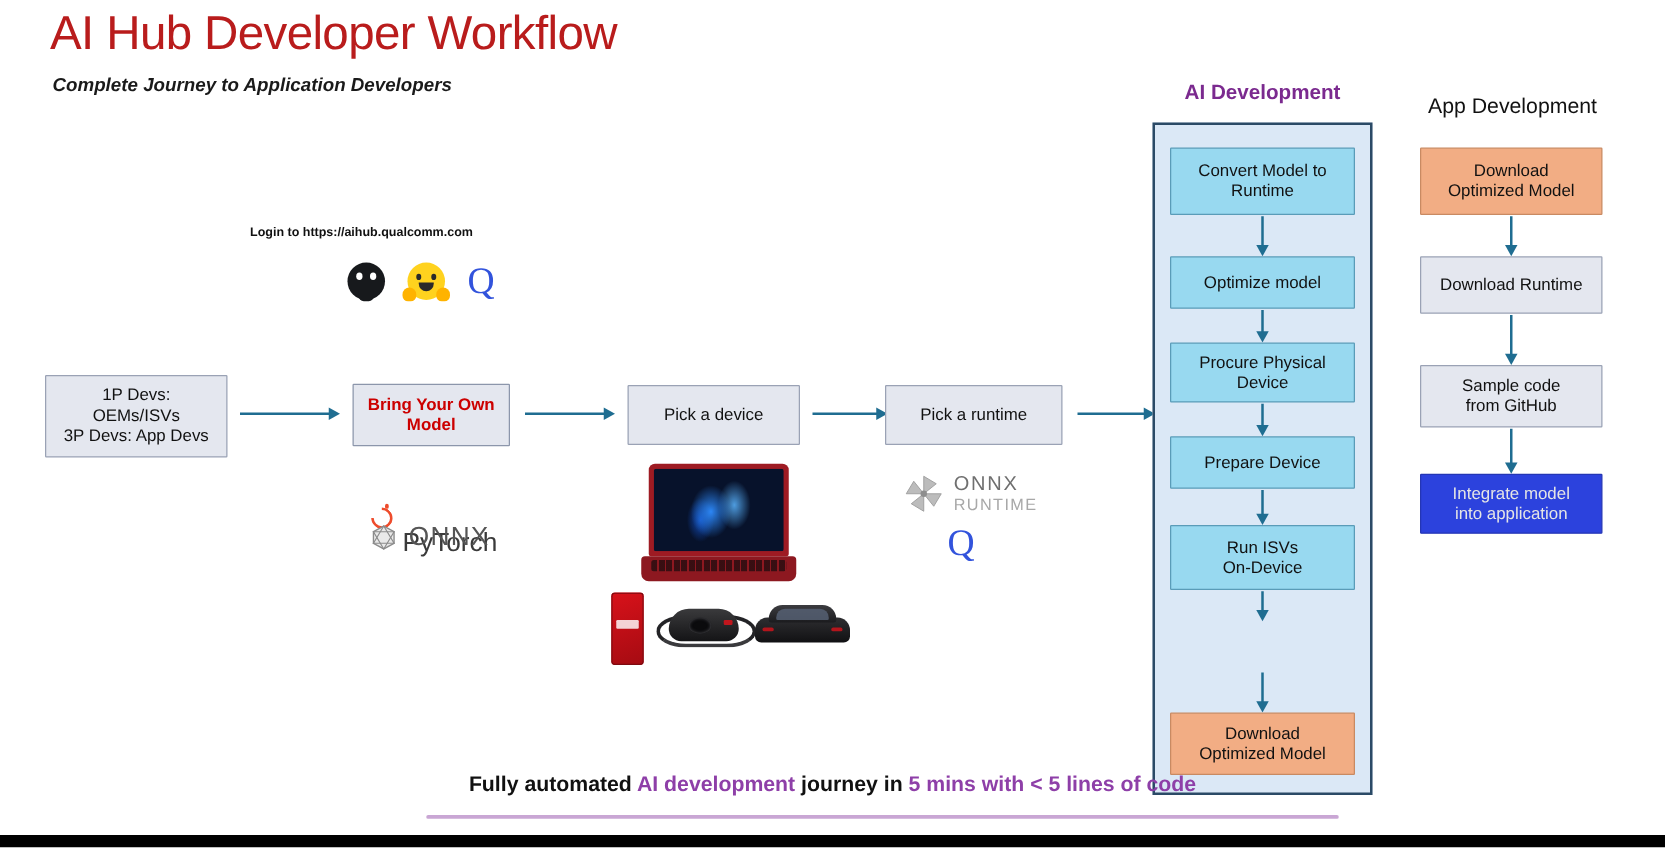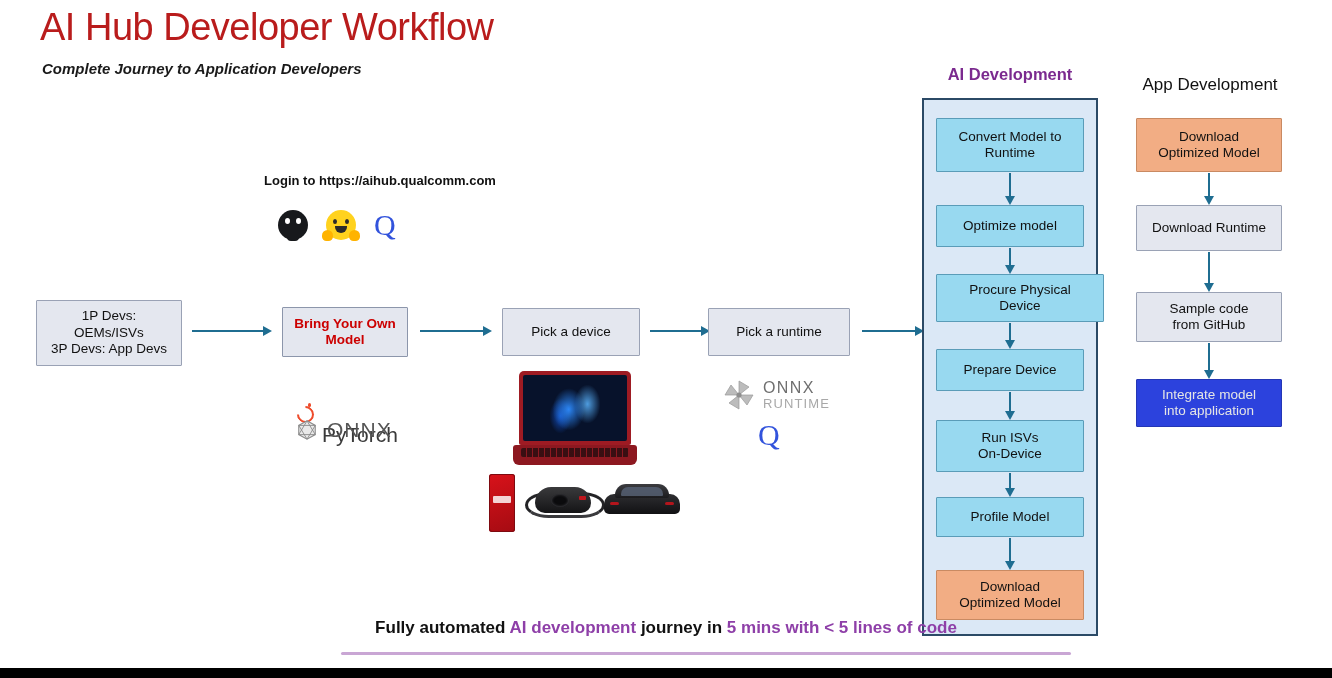--- a/index.html
+++ b/index.html
@@ -100,22 +100,22 @@
     left:922px;top:65px;width:176px;
     text-align:center;
     font-size:16.5px;font-weight:700;color:#7b2a8f;
   }
   #app-col-title{
     left:1120px;top:75px;width:180px;
     text-align:center;
     font-size:17px;font-weight:400;color:#111;
   }
   #login-label{
-    left:200px;top:173px;width:360px;
-    font-size:13px;font-weight:700;color:#111;text-align:center;
+    left:200px;top:181px;width:360px;
+    font-size:10px;font-weight:700;color:#111;
   }
 
   
   .logo-row{position:absolute;display:flex;align-items:center;gap:18px;}
 
   
   .pytorch{display:flex;align-items:center;gap:7px;}
   .pytorch .mark{width:19px;height:21px;position:relative;}
   .pytorch .mark::before{
     content:"";position:absolute;left:1px;top:4px;
@@ -382,41 +382,40 @@
       <div class="shaft" style="height:24px;"></div>
       <div class="head"></div>
     </div>
 
   <div class="node cyan" style="left:936px;top:205px;width:148px;height:42px;">Optimize model</div>
   <div class="arrow-v" style="left:1003px;top:248px;width:14px;height:26px;">
       <div class="shaft" style="height:18px;"></div>
       <div class="head"></div>
     </div>
 
-  <div class="node cyan" style="left:936px;top:274px;width:168px;height:48px;">Procure Physical
+  <div class="node cyan" style="left:936px;top:274px;width:148px;height:48px;">Procure Physical
 Device</div>
   <div class="arrow-v" style="left:1003px;top:323px;width:14px;height:26px;">
       <div class="shaft" style="height:18px;"></div>
       <div class="head"></div>
     </div>
 
   <div class="node cyan" style="left:936px;top:349px;width:148px;height:42px;">Prepare Device</div>
   <div class="arrow-v" style="left:1003px;top:392px;width:14px;height:28px;">
       <div class="shaft" style="height:20px;"></div>
       <div class="head"></div>
     </div>
 
   <div class="node cyan" style="left:936px;top:420px;width:148px;height:52px;">Run ISVs
 On-Device</div>
   <div class="arrow-v" style="left:1003px;top:473px;width:14px;height:24px;">
       <div class="shaft" style="height:16px;"></div>
       <div class="head"></div>
     </div>
 
-  <div class="node cyan" style="left:936px;top:497px;width:148px;height:40px;">Profile Model</div>
   <div class="arrow-v" style="left:1003px;top:538px;width:14px;height:32px;">
       <div class="shaft" style="height:24px;"></div>
       <div class="head"></div>
     </div>
 
   <div class="node orange" style="left:936px;top:570px;width:148px;height:50px;">Download
 Optimized Model</div>
 
   <div class="abs" id="app-col-title">App Development</div>
 

